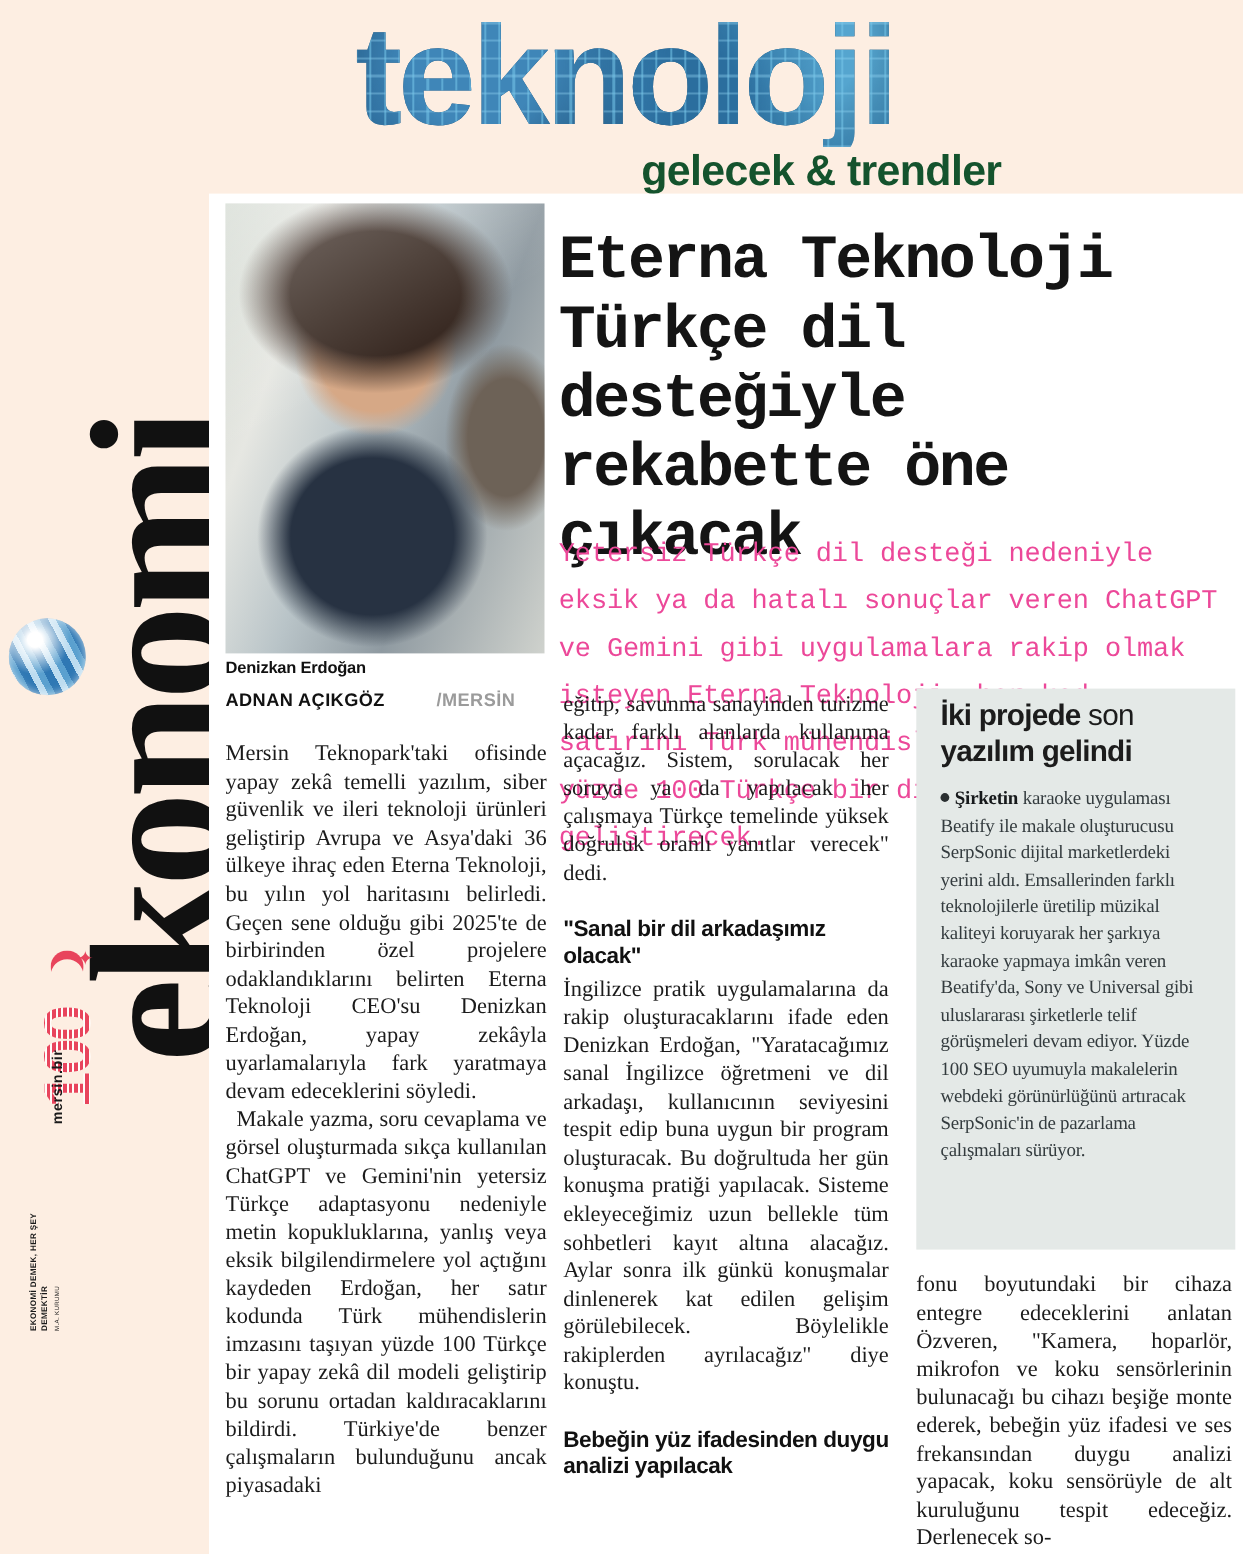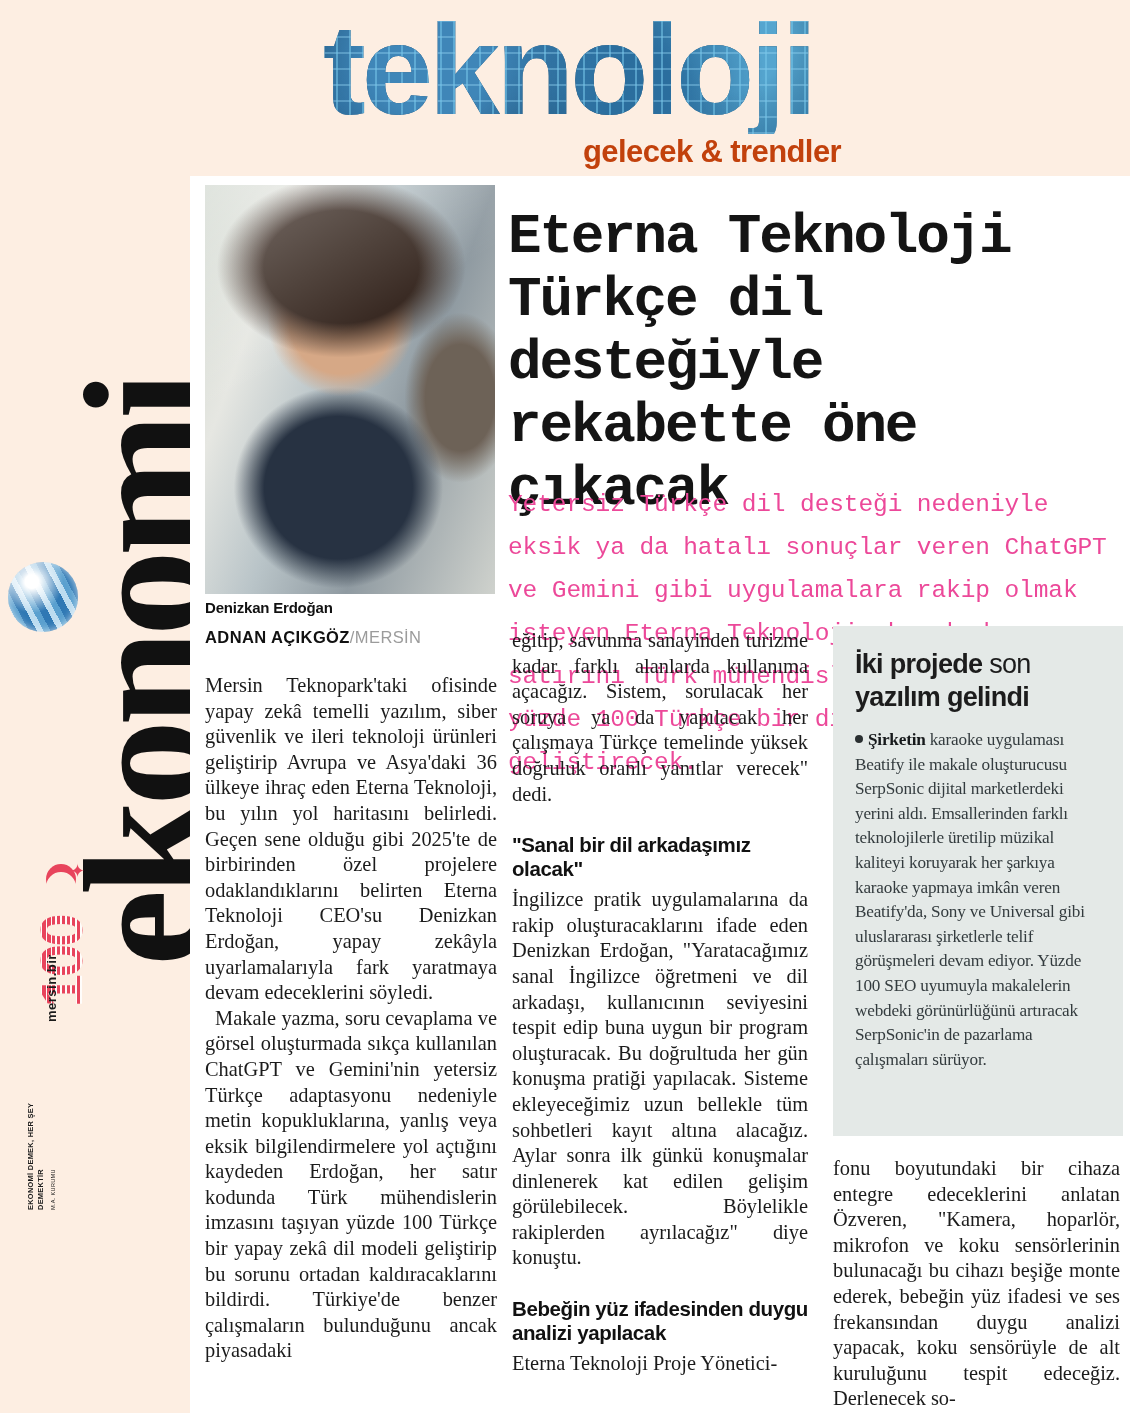--- a/index.html
+++ b/index.html
@@ -40,23 +40,23 @@
       radial-gradient(circle at 84% 26%, #55a5cf 0 12%, rgba(0,0,0,0) 40%),
       linear-gradient(160deg, #0e3554 0%, #184f7a 34%, #0c2f4c 62%, #1d5d8c 100%);
     -webkit-background-clip: text;
     background-clip: text;
     -webkit-text-fill-color: transparent;
   }
   .mast-sub {
     position: absolute;
     left: 272px; top: 132px;
     font-family: "Liberation Sans", sans-serif;
-    font-size: 31px;
-    font-weight: bold;
-    color: #c2410c;
+    font-size: 39px;
+    font-weight: bold;
+    color: #14532d;
     letter-spacing: -0.6px;
   }
 
   
   .leftrail { position: absolute; left: 0; top: 0; width: 190px; height: 1413px; }
 
   .globe-icon {
     position: absolute; left: 8px; top: 562px;
     width: 70px; height: 70px; border-radius: 50%;
     background:
@@ -198,40 +198,40 @@
   #col3 { left: 643px; width: 287px; }
 
   .byline {
     font-family: "Liberation Sans", sans-serif;
     font-size: 16.5px;
     font-weight: bold;
     letter-spacing: .4px;
     color: #111;
     margin-bottom: 26px;
   }
-  .byline .loc { color: #9b9b9b; font-weight: normal; }
+  .byline .loc { color: #9b9b9b; font-weight: bold; margin-left: 47px; }
 
   .subhead {
     font-family: "Liberation Sans", sans-serif;
     font-size: 20.5px;
     font-weight: bold;
     line-height: 24px;
     color: #111;
     letter-spacing: -0.4px;
     margin-top: 26px;
     margin-bottom: 6px;
   }
 
   
   .sidebox {
     position: absolute;
     left: 643px; top: 450px;
     width: 290px; height: 510px;
     background: #e4e9e7;
-    padding: 22px 22px 0 22px;
+    padding: 8px 22px 0 22px;
   }
   .sidebox h2 {
     font-family: "Liberation Sans", sans-serif;
     font-size: 27px;
     line-height: 33px;
     font-weight: bold;
     color: #1c1c1c;
     letter-spacing: -0.7px;
     margin-bottom: 14px;
   }
@@ -295,21 +295,20 @@
     </div>
     <p>Mersin Teknopark'taki ofisinde yapay zekâ temelli yazılım, siber güvenlik ve ileri teknoloji ürünleri geliştirip Avrupa ve Asya'daki 36 ülkeye ihraç eden Eterna Teknoloji, bu yılın yol haritasını belirledi. Geçen sene olduğu gibi 2025'te de birbirinden özel projelere odaklandıklarını belirten Eterna Teknoloji CEO'su Denizkan Erdoğan, yapay zekâyla uyarlamalarıyla fark yaratmaya devam edeceklerini söyledi.</p>
     <p>Makale yazma, soru cevaplama ve görsel oluşturmada sıkça kullanılan ChatGPT ve Gemini'nin yetersiz Türkçe adaptasyonu nedeniyle metin kopukluklarına, yanlış veya eksik bilgilendirmelere yol açtığını kaydeden Erdoğan, her satır kodunda Türk mühendislerin imzasını taşıyan yüzde 100 Türkçe bir yapay zekâ dil modeli geliştirip bu sorunu ortadan kaldıracaklarını bildirdi. Türkiye'de benzer çalışmaların bulunduğunu ancak piyasadaki</p>
   </div>
 
   <div class="col" id="col2">
     <p>eğitip, savunma sanayinden turizme kadar farklı alanlarda kullanıma açacağız. Sistem, sorulacak her soruya ya da yapılacak her çalışmaya Türkçe temelinde yüksek doğruluk oranlı yanıtlar verecek" dedi.</p>
     <h3 class="subhead">"Sanal bir dil arkadaşımız olacak"</h3>
     <p>İngilizce pratik uygulamalarına da rakip oluşturacaklarını ifade eden Denizkan Erdoğan, "Yaratacağımız sanal İngilizce öğretmeni ve dil arkadaşı, kullanıcının seviyesini tespit edip buna uygun bir program oluşturacak. Bu doğrultuda her gün konuşma pratiği yapılacak. Sisteme ekleyeceğimiz uzun bellekle tüm sohbetleri kayıt altına alacağız. Aylar sonra ilk günkü konuşmalar dinlenerek kat edilen gelişim görülebilecek. Böylelikle rakiplerden ayrılacağız" diye konuştu.</p>
     <h3 class="subhead">Bebeğin yüz ifadesinden duygu analizi yapılacak</h3>
-    <p>Eterna Teknoloji Proje Yönetici-</p>
   </div>
 
   <aside class="sidebox">
     <h2><span>İki projede</span> <span class="light">son</span><br><span>yazılım gelindi</span></h2>
     <p><span class="bullet"></span><span class="lead">Şirketin</span> <span>karaoke uygulaması Beatify ile makale oluşturucusu SerpSonic dijital marketlerdeki yerini aldı. Emsallerinden farklı teknolojilerle üretilip müzikal kaliteyi koruyarak her şarkıya karaoke yapmaya imkân veren Beatify'da, Sony ve Universal gibi uluslararası şirketlerle telif görüşmeleri devam ediyor. Yüzde 100 SEO uyumuyla makalelerin webdeki görünürlüğünü artıracak SerpSonic'in de pazarlama çalışmaları sürüyor.</span></p>
   </aside>
 
   <div class="col" id="col3">
     <p>fonu boyutundaki bir cihaza entegre edeceklerini anlatan Özveren, "Kamera, hoparlör, mikrofon ve koku sensörlerinin bulunacağı bu cihazı beşiğe monte ederek, bebeğin yüz ifadesi ve ses frekansından duygu analizi yapacak, koku sensörüyle de alt kuruluğunu tespit edeceğiz. Derlenecek so-</p>
   </div>

